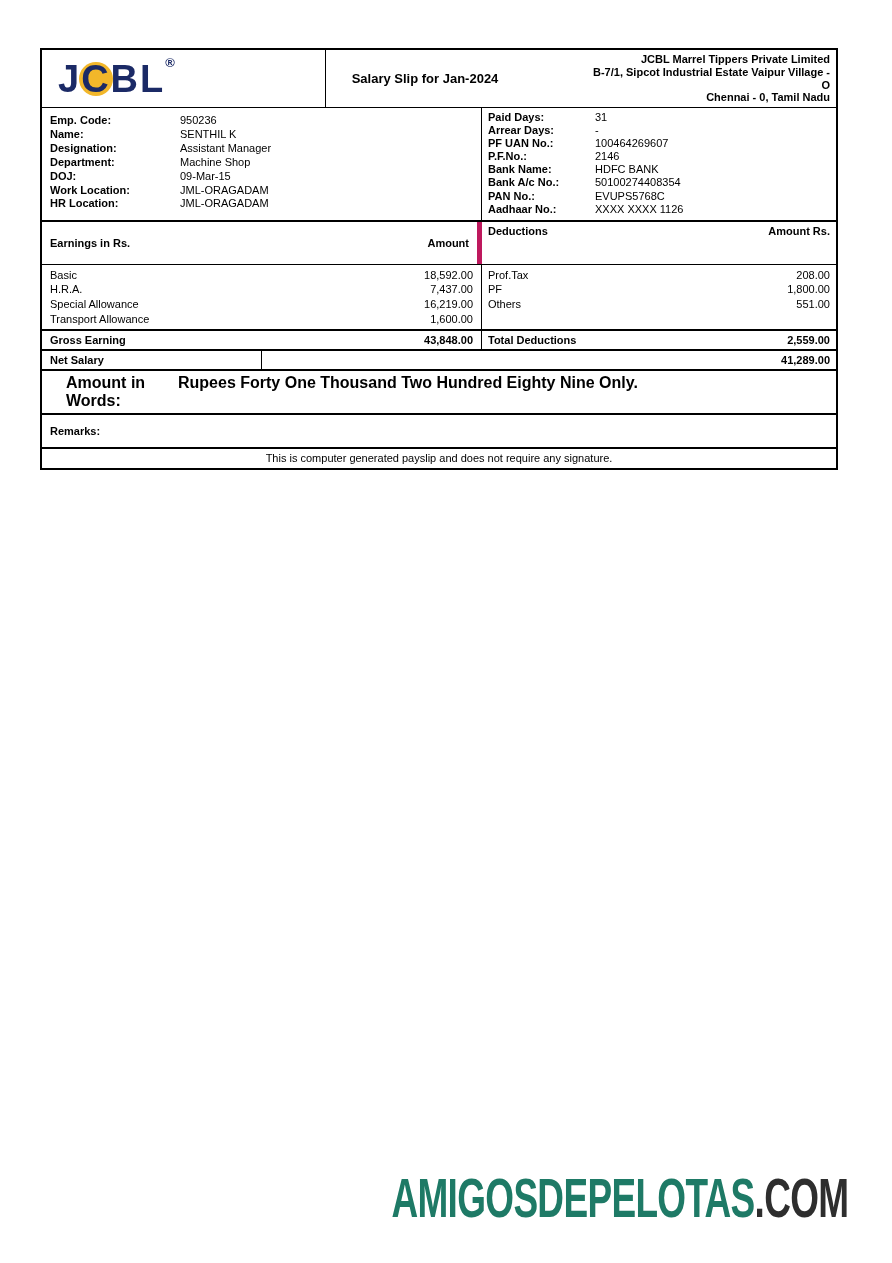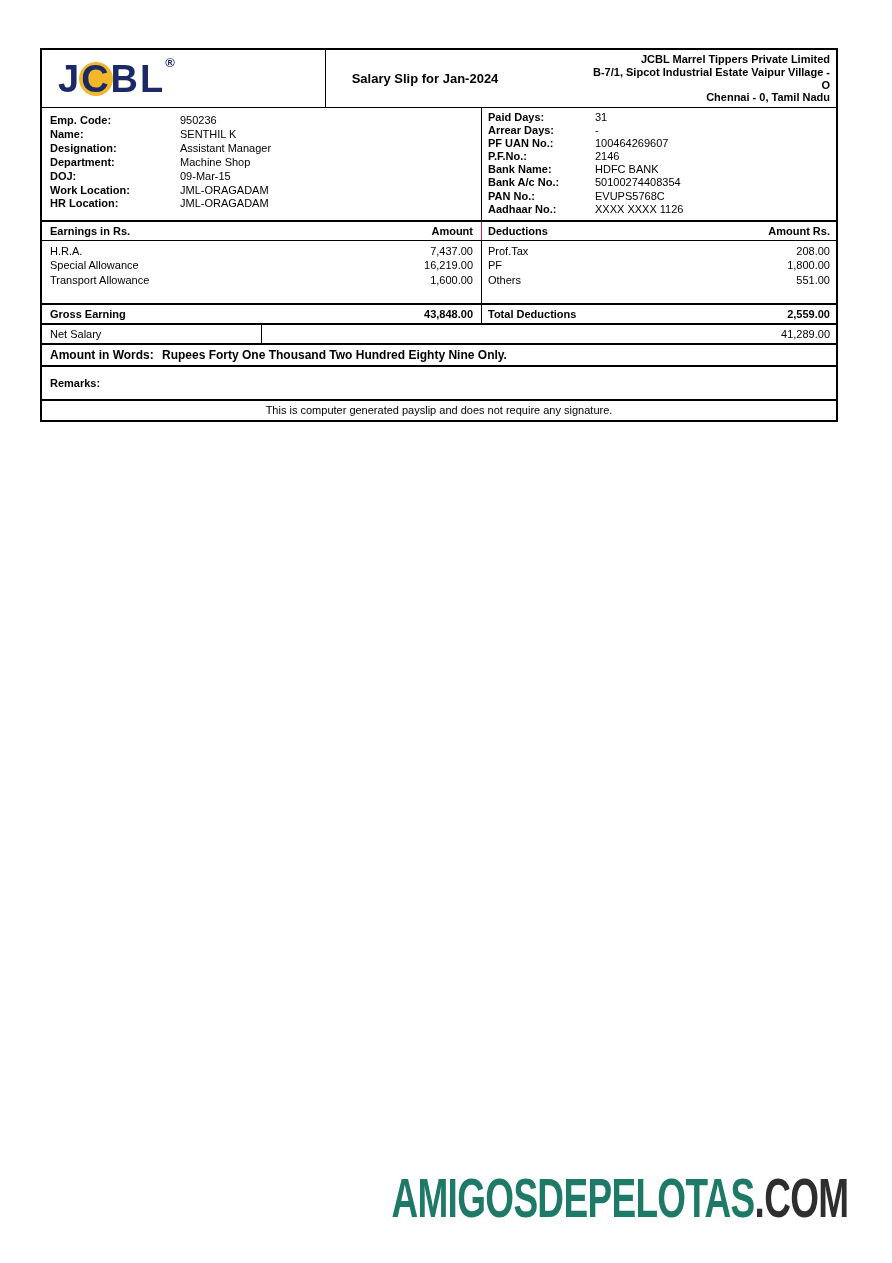--- a/index.html
+++ b/index.html
@@ -44,37 +44,37 @@
   .info-left { width:440px; border-right:1px solid #000; padding:6px 8px 4px 8px; }
   .info-right { flex:1; padding:3px 6px 4px 6px; }
   .info-row { display:flex; font-size:11px; line-height:13.9px; }
   .info-right .info-row { line-height:13.1px; }
   .info-row .lbl { font-weight:bold; flex-shrink:0; }
   .info-left .lbl { width:130px; }
   .info-right .lbl { width:107px; }
 
   
   .thead { display:flex; border-bottom:1px solid #000; font-weight:bold; font-size:11px; }
-  .thead .cell-l { width:440px; border-right:1px solid #be185d; display:flex; justify-content:space-between; padding:3px 8px; }
+  .thead .cell-l { width:440px; border-right:5px solid #be185d; display:flex; justify-content:space-between; padding:15px 8px; }
   .thead .cell-r { flex:1; display:flex; justify-content:space-between; padding:3px 6px;gap:8px; }
 
   .tbody { display:flex; min-height:64px; border-bottom:2px solid #000; }
   .tbody .col-l { width:440px; border-right:1px solid #000; padding:3px 8px; }
   .tbody .col-r { flex:1; padding:3px 6px; }
   .amt-row { display:flex; justify-content:space-between; font-size:11px; line-height:14.6px; }
 
   .gross { display:flex; border-bottom:2px solid #000; font-weight:bold; font-size:11px; }
   .gross .cell-l { width:440px; border-right:1px solid #000; display:flex; justify-content:space-between; padding:3px 8px; }
   .gross .cell-r { flex:1; display:flex; justify-content:space-between; padding:3px 6px; }
 
-  .net { display:flex; border-bottom:2px solid #000; font-weight:normal; font-size:11px; }
+  .net { display:flex; border-bottom:2px solid #000; font-weight:bold; font-size:11px; }
   .net .net-label { width:220px; border-right:1px solid #000; padding:3px 8px; }
   .net .net-amount { flex:1; text-align:right; padding:3px 6px; }
 
-  .words { display:flex; border-bottom:2px solid #000; font-weight:bold; font-size:12px; padding:3px 8px; }
+  .words { display:flex; border-bottom:2px solid #000; font-weight:bold; font-size:16px; padding:3px 24px; }
   .words .lbl { width:112px; flex-shrink:0; }
 
   .remarks { border-bottom:2px solid #000; font-weight:bold; font-size:11px; padding:10px 8px; min-height:17px; }
 
   .footer-note { text-align:center; font-size:11px; padding:3px 8px 4px 8px; }
 
   
   .watermark {
     position:absolute; top:1170px; right:44px;
     font-size:56px; font-weight:bold; letter-spacing:-1px;
@@ -176,20 +176,24 @@
     </div>
     <div class="cell-r">
       <span>Deductions</span>
       <span>Amount Rs.</span>
     </div>
   </div>
 
   <div class="tbody">
     <div class="col-l">
       <div class="amt-row">
+        <span>Basic</span>
+        <span>18,592.00</span>
+      </div>
+      <div class="amt-row">
         <span>H.R.A.</span>
         <span>7,437.00</span>
       </div>
       <div class="amt-row">
         <span>Special Allowance</span>
         <span>16,219.00</span>
       </div>
       <div class="amt-row">
         <span>Transport Allowance</span>
         <span>1,600.00</span>

